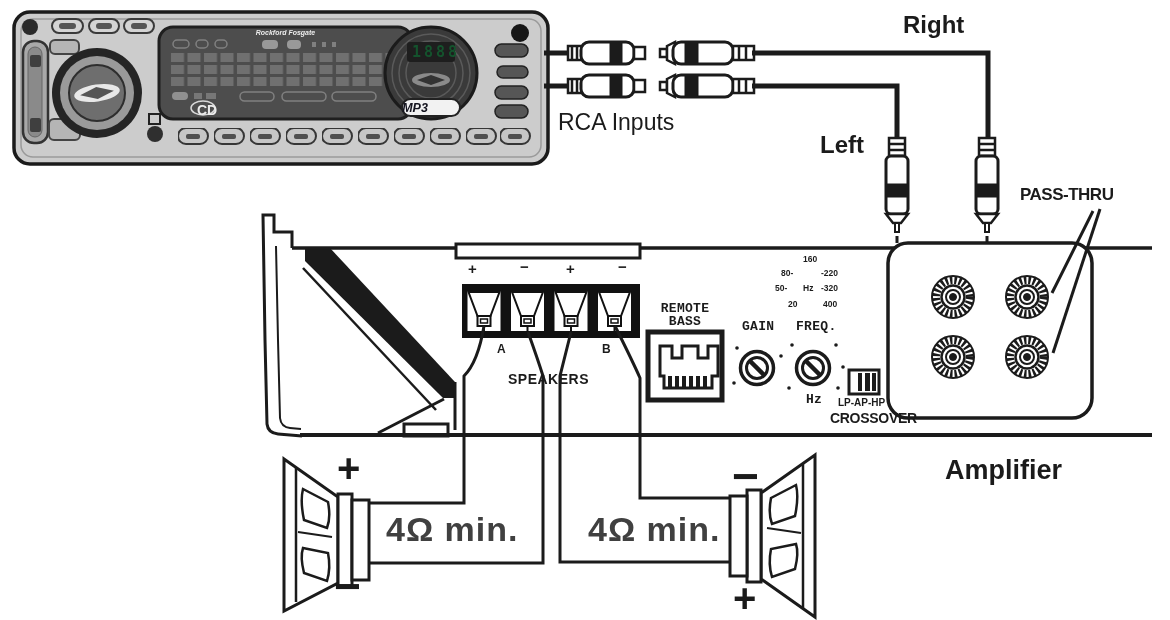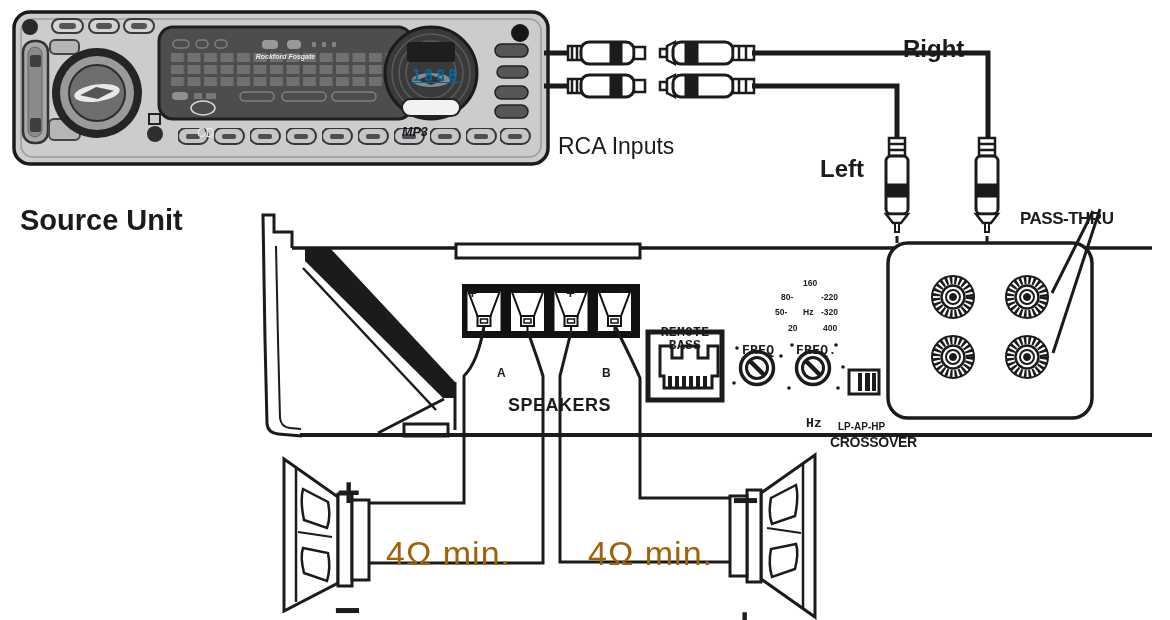--- a/index.html
+++ b/index.html
@@ -1,37 +1,37 @@
 <!DOCTYPE html>
 <html><head>
 <meta charset="utf-8">
 <style>
   html,body{margin:0;padding:0;background:#fff;}
   .stage{position:relative;width:1170px;height:620px;background:#ffffff;overflow:hidden;
          font-family:"Liberation Sans",sans-serif;}
   .stage svg{position:absolute;left:0;top:0;}
-  .lbl{position:absolute;color:#1b1b1b;font-weight:bold;white-space:nowrap;line-height:1;margin-top:24px;}
+  .lbl{position:absolute;color:#1b1b1b;font-weight:bold;white-space:nowrap;line-height:1;}
   .big-caption{font-size:29px;font-weight:800;letter-spacing:0px;}
   .cable-lbl{font-size:24px;font-weight:800;}
   .rca-lbl{font-size:23px;font-weight:400;}
   .passthru-lbl{font-size:17px;font-weight:800;letter-spacing:-0.5px;}
   .amp-lbl{font-size:27px;font-weight:800;}
   .panel-sm{font-size:13px;font-weight:bold;letter-spacing:0.3px;font-family:Liberation Mono, monospace;}
   .panel-xs{font-size:8.5px;font-weight:bold;}
-  .speakers-lbl{font-size:18px;font-weight:bold;letter-spacing:0.5px;text-align:center;}
+  .speakers-lbl{font-size:14px;font-weight:bold;letter-spacing:0.5px;text-align:center;}
   .chan-lbl{font-size:12px;font-weight:bold;}
   .pol-lbl{font-size:15px;font-weight:900;}
-  .imp-lbl{font-size:34px;font-weight:400;color:#a16207;letter-spacing:1px;}
+  .imp-lbl{font-size:34px;font-weight:700;color:#404040;letter-spacing:1px;}
   .sign-plus{font-size:40px;font-weight:900;}
   .sign-minus{font-size:46px;font-weight:900;}
   .center{text-align:center;}
   .disp-digits{font-family:"DejaVu Sans Mono",monospace;font-size:15px;font-weight:bold;
-               color:#0369a1;letter-spacing:3px;text-decoration:underline;}
+               color:#14532d;letter-spacing:3px;}
   .brand{font-size:7px;font-style:italic;color:#ececec;font-weight:bold;}
-  .cd{font-size:12px;color:#ececec;font-weight:normal;}
+  .cd{font-size:14px;color:#ececec;font-weight:bold;}
   .mp3{font-size:12.5px;font-style:italic;font-weight:800;color:#14141f;}
 </style>
 </head>
 <body>
 
 <div class="stage">
 
 <svg width="1170" height="620" viewBox="0 0 1170 620">
   <defs>
     <pattern id="segs" x="170" y="52" width="16.5" height="12" patternUnits="userSpaceOnUse">
@@ -286,39 +286,39 @@
     <polygon points="815,455 761,493 761,579 815,617" stroke-width="3"></polygon>
     <line x1="803" y1="463" x2="803" y2="608" stroke-width="2.5"></line>
     <path d="M796,485 L771,498 Q768,514 772,524 L795,516 Q799,497 796,485 Z" stroke-width="2.5"></path>
     <path d="M796,544 L771,549 Q768,564 772,577 L795,569 Q799,553 796,544 Z" stroke-width="2.5"></path>
     <line x1="767" y1="528" x2="801" y2="533" stroke-width="2"></line>
     <rect x="747" y="490" width="14" height="92" stroke-width="3"></rect>
     <rect x="730" y="496" width="17" height="80" stroke-width="3"></rect>
   </g>
 </svg>
 
-<div class="lbl big-caption" style="left:20px;top:182px;">Source Unit</div>
 
 <div class="lbl rca-lbl" style="left:558px;top:111px;">RCA Inputs</div>
 <div class="lbl cable-lbl" style="left:903px;top:13px;">Right</div>
 <div class="lbl cable-lbl" style="left:820px;top:133px;">Left</div>
 <div class="lbl passthru-lbl" style="left:1020px;top:186px;">PASS-THRU</div>
+<div class="lbl amp-lbl" style="left:945px;top:457px;">Amplifier</div>
 
 <div class="lbl pol-lbl" style="left:468px;top:261px;">+</div>
 <div class="lbl pol-lbl" style="left:520px;top:259px;">−</div>
 <div class="lbl pol-lbl" style="left:566px;top:261px;">+</div>
 <div class="lbl pol-lbl" style="left:618px;top:259px;">−</div>
 <div class="lbl chan-lbl" style="left:497px;top:343px;">A</div>
 <div class="lbl chan-lbl" style="left:602px;top:343px;">B</div>
 <div class="lbl speakers-lbl" style="left:508px;top:372px;">SPEAKERS</div>
 
 <div class="lbl panel-sm center" style="left:650px;top:302px;width:70px;">REMOTE</div>
 <div class="lbl panel-sm center" style="left:650px;top:315px;width:70px;">BASS</div>
 
-<div class="lbl panel-sm" style="left:742px;top:320px;">FREQ</div>
+<div class="lbl panel-sm" style="left:742px;top:320px;">GAIN</div>
 <div class="lbl panel-sm" style="left:796px;top:320px;">FREQ.</div>
 <div class="lbl panel-sm" style="left:806px;top:393px;">Hz</div>
 
 <div class="lbl panel-xs" style="left:803px;top:255px;">160</div>
 <div class="lbl panel-xs" style="left:781px;top:269px;">80-</div>
 <div class="lbl panel-xs" style="left:821px;top:269px;">-220</div>
 <div class="lbl panel-xs" style="left:775px;top:284px;">50-</div>
 <div class="lbl panel-xs" style="left:803px;top:284px;">Hz</div>
 <div class="lbl panel-xs" style="left:821px;top:284px;">-320</div>
 <div class="lbl panel-xs" style="left:788px;top:300px;">20</div>
@@ -331,15 +331,15 @@
 <div class="lbl imp-lbl" style="left:588px;top:512px;">4Ω min.</div>
 
 <div class="lbl sign-plus" style="left:337px;top:448px;">+</div>
 <div class="lbl sign-minus" style="left:334px;top:563px;">−</div>
 <div class="lbl sign-minus" style="left:732px;top:453px;">−</div>
 <div class="lbl sign-plus" style="left:733px;top:578px;">+</div>
 
 <div class="lbl brand" style="left:243px;top:29px;width:85px;text-align:center;font-weight:bold;">Rockford Fosgate</div>
 <div class="lbl disp-digits" style="left:412px;top:45px;">1888</div>
 <div class="lbl cd" style="left:197px;top:103px;">CD</div>
-<div class="lbl mp3" style="left:402px;top:102px;width:58px;text-align:left;">MP3</div>
+<div class="lbl mp3" style="left:386px;top:102px;width:58px;text-align:center;">MP3</div>
 
 </div>
 
 </body></html>

